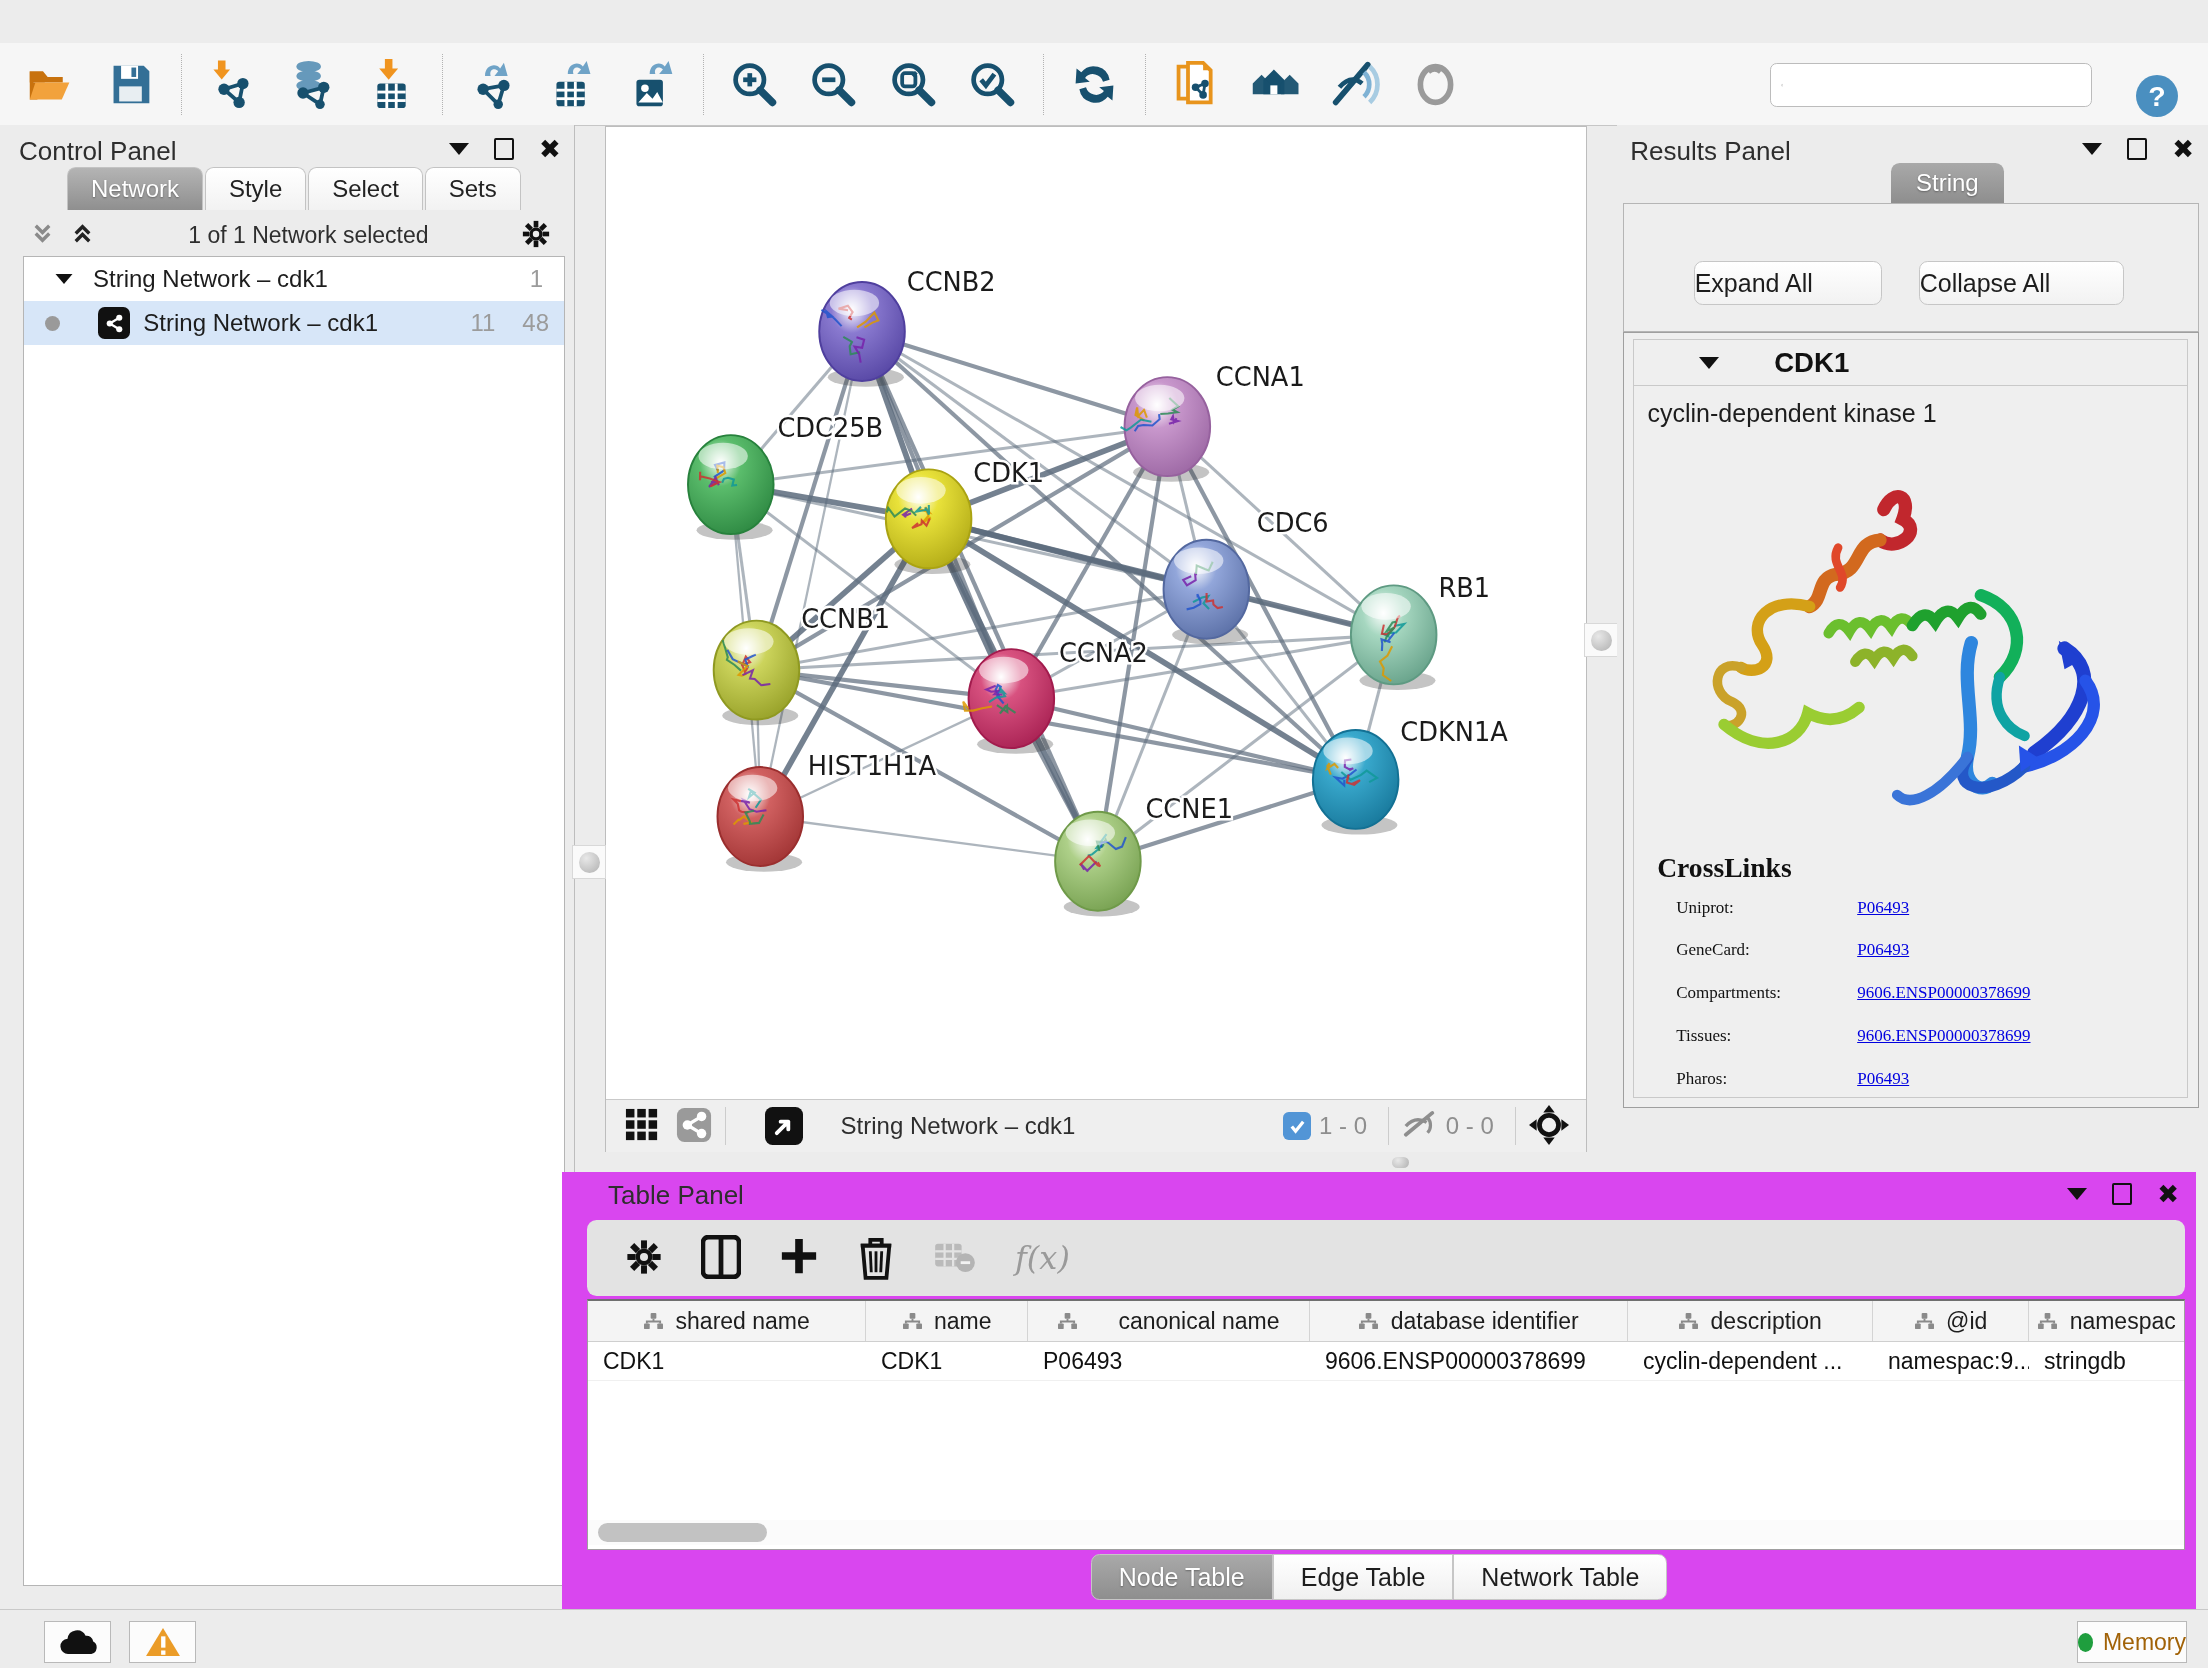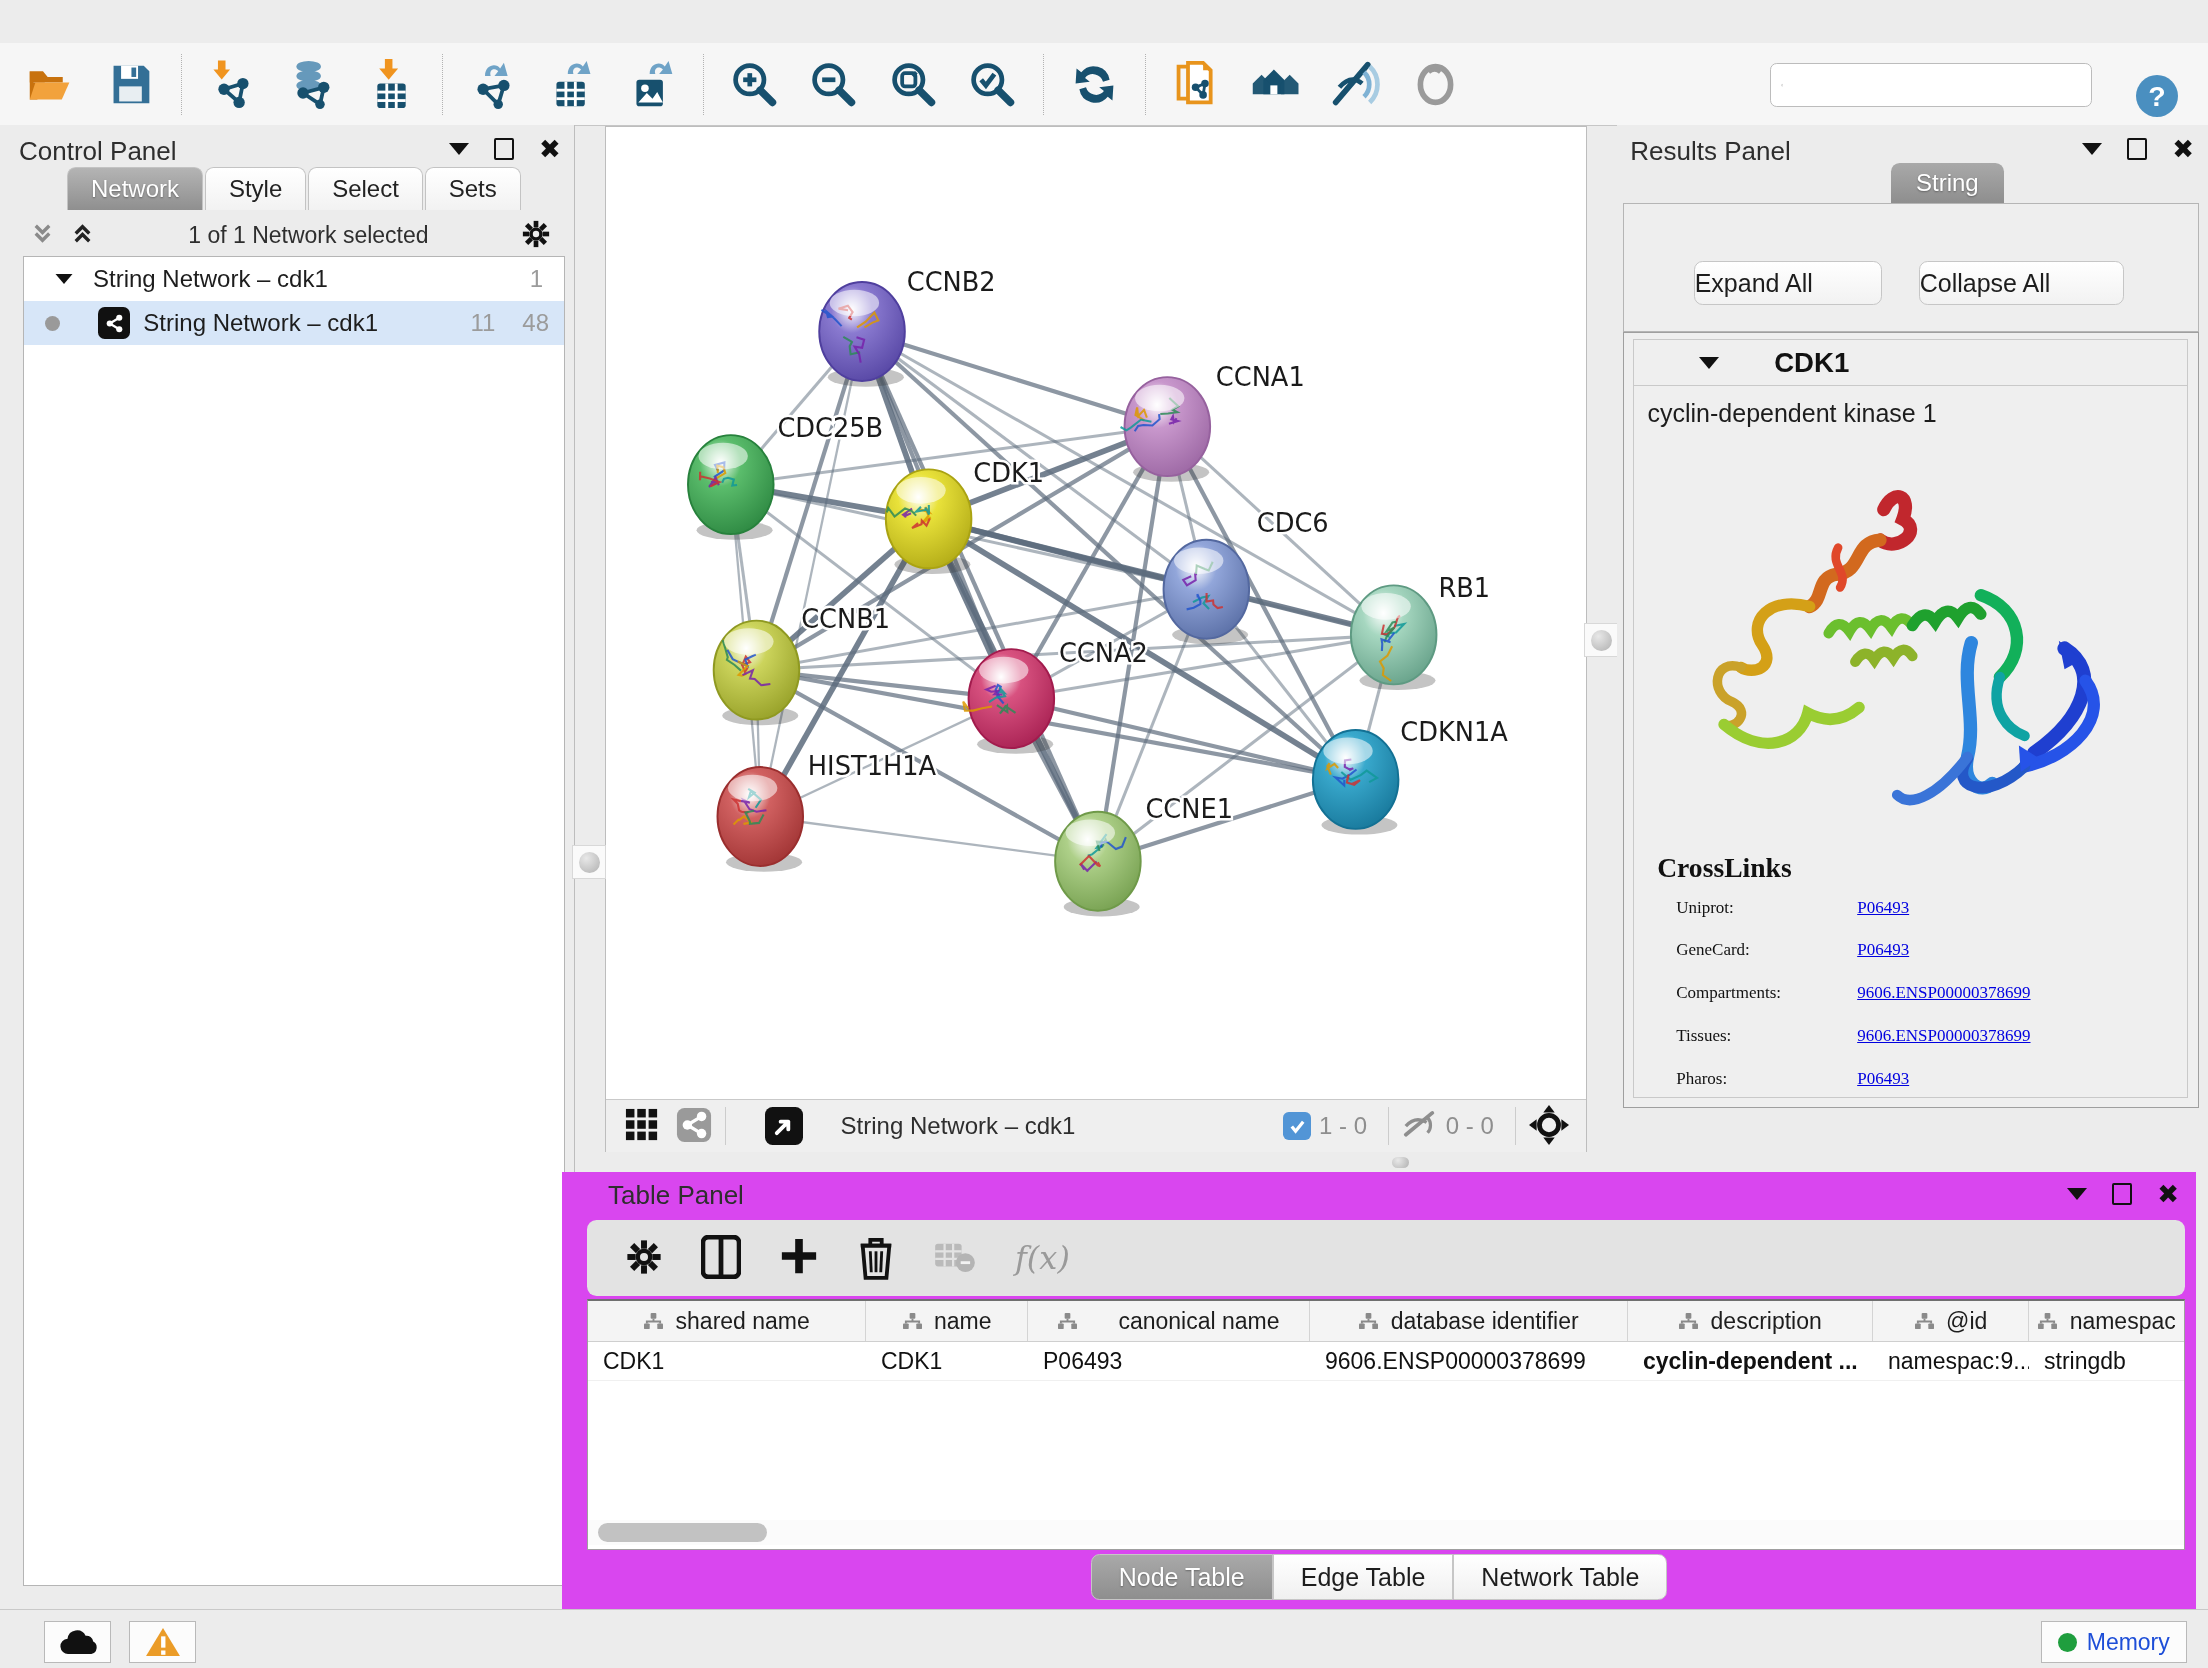--- a/index.html
+++ b/index.html
@@ -89,21 +89,21 @@
   .tp-thumb{position:absolute;left:9.5px;top:2.9px;width:169px;height:19px;border-radius:9.5px;background:#c2c2c2;}
   .tp-tabs{position:absolute;left:0;top:382px;width:1634px;display:flex;justify-content:center;}
   .tp-tab{height:44px;line-height:44px;padding:0 27px;font-size:25px;background:linear-gradient(#ffffff,#f0f0f0);border:1px solid #c6c6c6;color:#1d1d1d;cursor:pointer;}
   .tp-tab:first-child{border-radius:8.6px 0 0 8.6px;}
   .tp-tab:last-child{border-radius:0 8.6px 8.6px 0;}
   .tp-tab.active{background:linear-gradient(#a9a9a9,#8e8e8e);color:#fff;text-shadow:0 1px 1.9px rgba(0,0,0,.35);}
 
   
   .statusbar{position:absolute;left:0;top:1609px;width:2208px;height:59px;background:#ececec;border-top:1.9px solid #c9c9c9;}
   .sb-btn{position:absolute;top:11.4px;height:42px;background:#fcfcfc;border:1.9px solid #b9b9b9;display:flex;align-items:center;justify-content:center;box-sizing:border-box;cursor:pointer;}
-  .memory{right:21px;width:146px;gap:9.5px;font-size:23px;color:#1d4ed8;}
+  .memory{right:21px;width:110px;gap:9.5px;font-size:23px;color:#a16207;}
   .greendot{width:19px;height:19px;border-radius:50%;background:#1f9e3e;}
 </style>
 </head>
 <body>
 
 <div class="window">
 
 
   <div class="toolbar">
     <div class="tb-group">
@@ -867,21 +867,21 @@
             </svg>
             <span>namespac</span>
           </div>
         </div>
       <div id="tbody">
           <div class="trow">
             <div class="td" style="width: 278px; flex: 0 0 auto;">CDK1</div>
             <div class="td" style="width: 162px; flex: 0 0 auto;">CDK1</div>
             <div class="td" style="width: 282px; flex: 0 0 auto;">P06493</div>
             <div class="td" style="width: 318px; flex: 0 0 auto;">9606.ENSP00000378699</div>
-            <div class="td" style="width: 245px; flex: 0 0 auto; font-weight: bold;">cyclin-dependent ...</div>
+            <div class="td" style="width: 245px; flex: 0 0 auto;">cyclin-dependent ...</div>
             <div class="td" style="width: 156px; flex: 0 0 auto;">namespac:9...</div>
             <div class="td" style="width: 156px; flex: 0 0 auto;">stringdb</div>
           </div>
         </div>
     </div>
     <div class="tp-scroll">
         <div class="tp-thumb"></div>
       </div>
     <div class="tp-tabs" id="tptabs">
         <div class="tp-tab active">Node Table</div>

